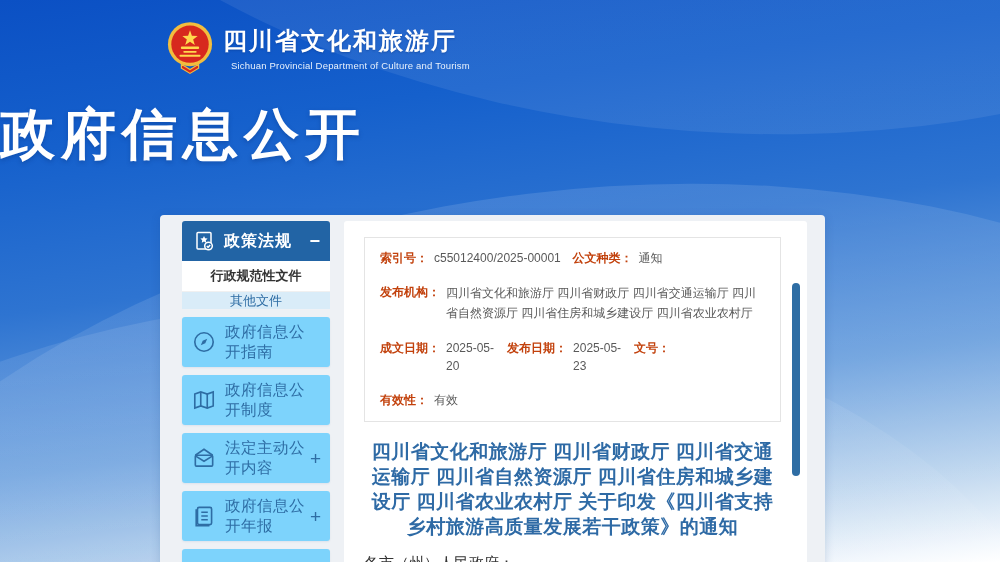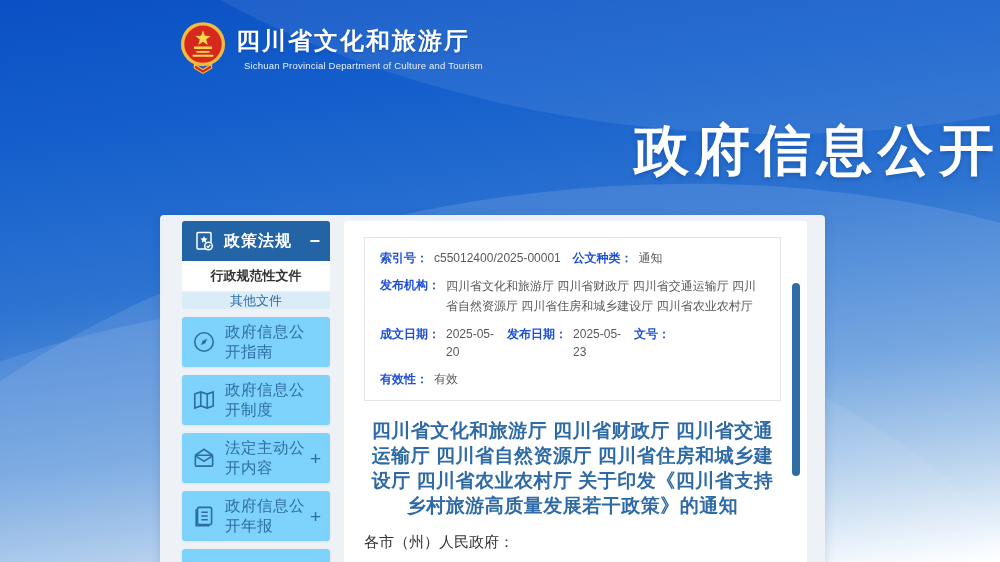--- a/index.html
+++ b/index.html
@@ -12,27 +12,27 @@
   }
   .wave { position:absolute; border-radius:50%; pointer-events:none; }
   .wave.a { width:1700px; height:1050px; left:-260px; top:190px;
     background:linear-gradient(rgba(255,255,255,0.12),rgba(255,255,255,0.02) 40%); transform:rotate(-7deg); }
   .wave.b { width:1500px; height:950px; left:-420px; top:300px;
     background:linear-gradient(rgba(255,255,255,0.10),rgba(255,255,255,0.02) 40%); transform:rotate(-4deg); }
   .wave.c { width:1600px; height:1000px; right:-500px; top:-870px;
     background:linear-gradient(rgba(255,255,255,0),rgba(255,255,255,0.08) 75%); transform:rotate(6deg); }
 
   
-  .site-header { position:absolute; left:180px; top:20px; display:flex; align-items:center; z-index:3; }
+  .site-header { position:absolute; left:167px; top:20px; display:flex; align-items:center; z-index:3; }
   .emblem { width:46px; height:56px; margin-right:10px; flex:0 0 auto; }
   .site-name { color:#fff; font-size:24px; font-weight:bold; letter-spacing:2px; line-height:1.25;
     text-shadow:0 1px 2px rgba(0,40,110,0.35); }
   .site-name-en { color:#e8f1fc; font-size:9.5px; letter-spacing:0.2px; margin-top:4px;margin-left:8px; }
 
-  .hero-title { position:absolute; left:0; top:114px; width:100%; text-align:right; z-index:3;
+  .hero-title { position:absolute; left:0; top:98px; width:100%; text-align:left; z-index:3;
     color:#fff; font-size:55px; font-weight:bold; letter-spacing:6px;
     text-shadow:0 2px 4px rgba(8,48,120,0.35); }
 
   
   .container { position:absolute; left:160px; top:215px; width:665px; height:400px; z-index:4;
     background:#eef1f5; border-radius:4px 4px 0 0; padding:6px 18px 0 22px;
     display:flex; align-items:flex-start; box-shadow:0 2px 10px rgba(20,60,130,0.18); }
 
   
   .sidebar { width:148px; flex:0 0 auto; margin-right:14px; }
@@ -49,24 +49,24 @@
     display:flex; align-items:center; padding:5px 9px; cursor:pointer;
     box-shadow:0 1px 2px rgba(30,70,140,0.08); color:#2e6da4; }
   .side-card .icn { width:26px; height:26px; margin-right:8px; display:flex; flex:0 0 auto; color:#2e6da4; }
   .side-card .lbl { font-size:15.5px; line-height:20px; width:80px; letter-spacing:0.5px; }
   .side-card .tgl { margin-left:auto; font-size:19px; color:#2e6da4; line-height:1; }
 
   
   .content { flex:1; background:#fff; min-height:394px; position:relative;
     padding:16px 26px 0 20px; border-radius:3px 3px 0 0; }
   .meta-box { border:1px solid #e4e4e4; padding:11px 15px 12px; font-size:12px; color:#595959; }
-  .m-row { display:flex; margin-top:9px; line-height:18px; }
+  .m-row { display:flex; margin-top:16px; line-height:18px; }
   .m-row:first-child { margin-top:0; }
   .m-cell { display:flex; }
-  .m-label { font-weight:bold; color:#1d4ed8; white-space:nowrap; margin-right:6px; }
+  .m-label { font-weight:bold; color:#c2410c; white-space:nowrap; margin-right:6px; }
   .m-value { color:#595959; }
   .w50 { width:50%; }
   .c33 { width:33%; } .c34 { width:34%; }
   .issuer .m-value { line-height:20px; }
 
   .doc-title { margin:17px 4px 0; text-align:center; color:#2e6aa5; font-size:19px;
     font-weight:bold; line-height:1.32; letter-spacing:0.5px; }
   .salutation { margin-top:15px; font-size:15px; color:#333; }
 
   .scroll-thumb { position:absolute; right:7px; top:62px; width:8px; height:193px;

